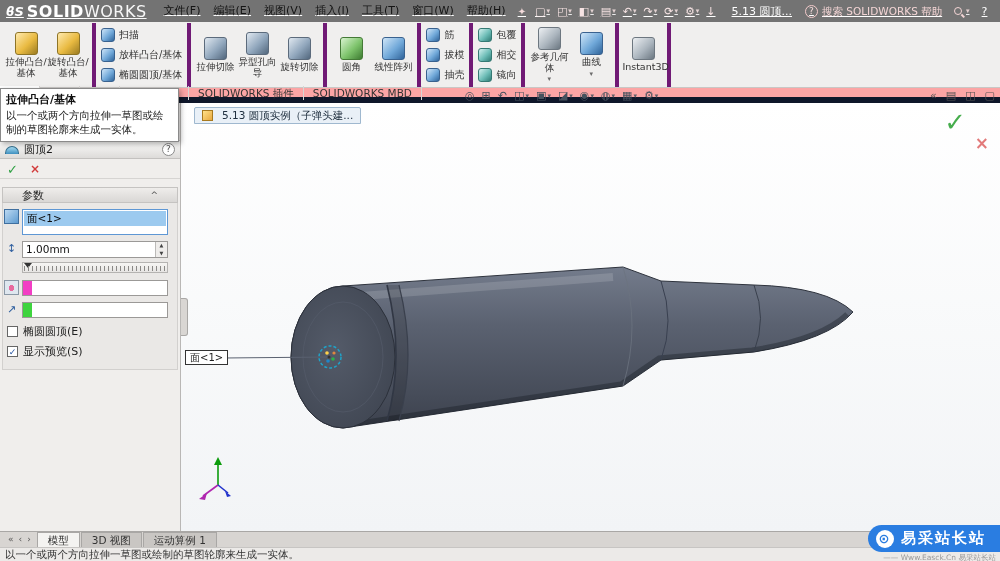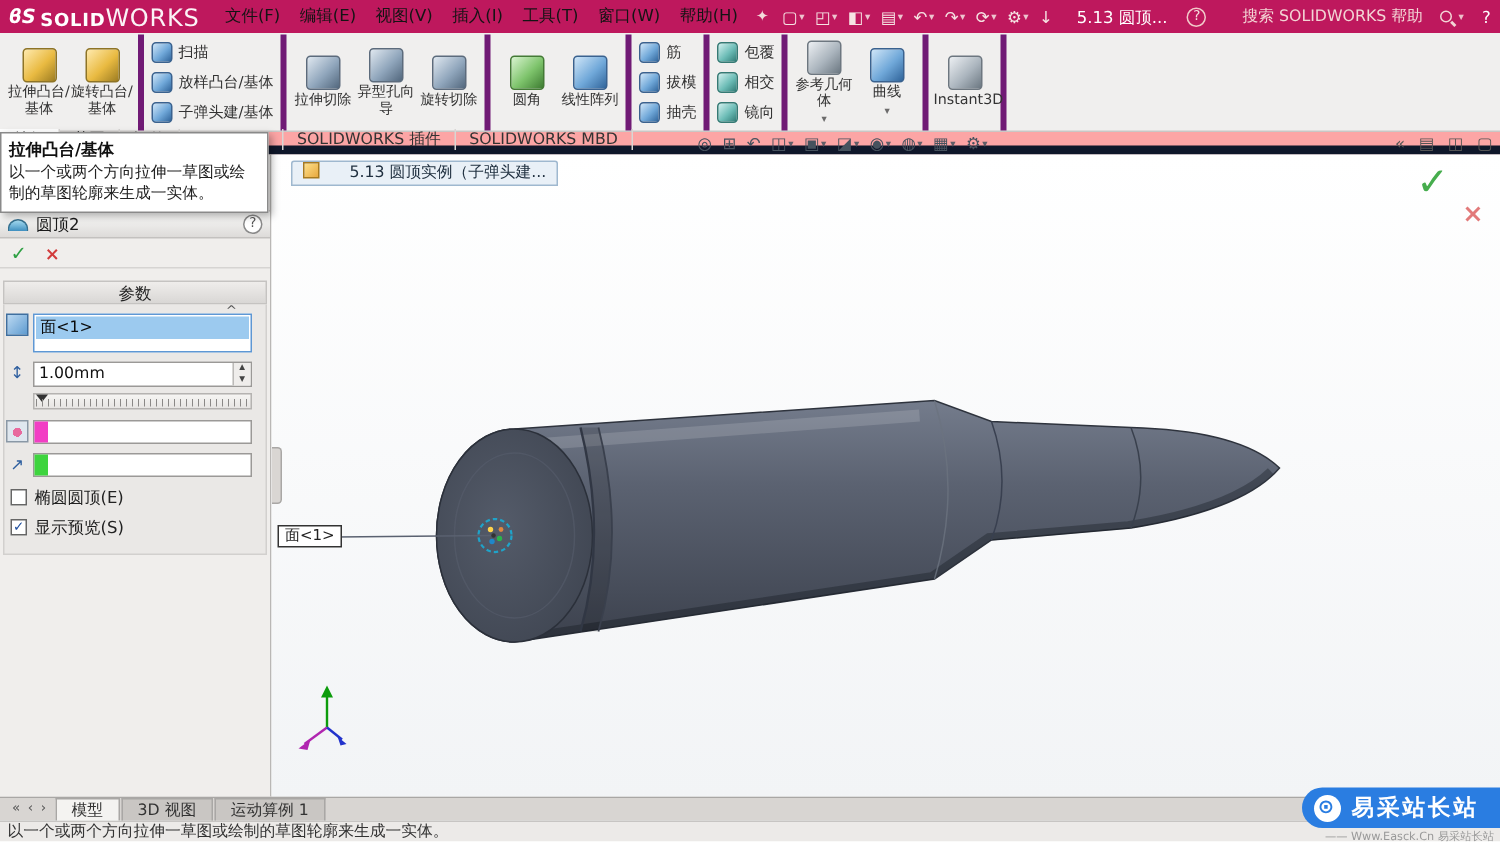--- a/index.html
+++ b/index.html
@@ -4,32 +4,32 @@
 <style>
   * { margin:0; padding:0; box-sizing:border-box; }
   html,body { width:1000px; height:561px; overflow:hidden; }
   body { font-family:"DejaVu Sans","Liberation Sans",sans-serif; font-size:11px; color:#222; background:#fff; }
   .app { position:relative; width:1000px; height:561px; }
 
   
   .titlebar { height:22px; display:flex; align-items:center; padding:0 4px; gap:1px; color:#fff; }
   .logo { display:flex; align-items:center; gap:3px; margin:0 10px 0 2px; white-space:nowrap; }
   .logo .mark { font-weight:bold; font-style:italic; font-size:13px; }
-  .logo .bold { font-weight:bold; font-size:12px; letter-spacing:.5px; }
+  .logo .bold { font-weight:bold; font-size:16px; letter-spacing:.5px; }
   .logo .light { font-weight:normal; font-size:16px; letter-spacing:.5px; opacity:.95; }
   .menu { color:#141414; padding:0 6px; height:22px; line-height:22px; white-space:nowrap; cursor:default; }
   .pin { color:#f3dada; font-size:10px; padding:0 5px; }
   .qi { display:flex; align-items:center; color:#f6e3e3; padding:0 3px; gap:1px; font-size:11px; }
   .car { font-size:7px; opacity:.85; }
   .doc-title { color:#fff; margin:0 12px; white-space:nowrap; font-size:11px; }
   .tb-right { margin-left:auto; display:flex; align-items:center; gap:6px; }
   .searchbox { display:flex; align-items:center; gap:4px; color:#f6dede; }
   .circle-q { width:13px; height:13px; border:1px solid #f2caca; border-radius:50%; font-size:9px; line-height:11px; text-align:center; }
   .searchbox input { background:transparent; border:none; outline:none; color:#f8e3e3; font-size:10.5px; width:128px;
-                     font-family:"DejaVu Sans","Liberation Sans",sans-serif;margin-left:20px; }
+                     font-family:"DejaVu Sans","Liberation Sans",sans-serif; }
   .searchbox input::placeholder { color:#f3d5d5; }
   .mag { width:8px; height:8px; border:1.5px solid #f3d5d5; border-radius:50%; position:relative; }
   .mag::after { content:""; position:absolute; width:4px; height:1.5px; background:#f3d5d5; transform:rotate(45deg); left:6px; top:7px; }
   .winbtn { color:#fff; width:18px; text-align:center; font-size:11px; }
 
   
   .ribbon { height:66px; background:#f0efee; border-bottom:1px solid #c9c7c5; display:flex; align-items:stretch; padding:1px 2px 0 2px; }
   .rgroup { display:flex; align-items:center; padding:0 3px; border-right:4px solid #701a75; }
   .rgroup.vstack { flex-direction:column; align-items:flex-start; justify-content:center; gap:1px; }
   .rb { cursor:default; }
@@ -61,21 +61,21 @@
   .pm { width:181px; background:#f0eeec; border-right:1px solid #b9b7b5; position:relative; flex:none; }
   .pm-header { position:absolute; top:37px; left:0; right:0; height:19px; background:linear-gradient(#fbfbfa,#dddbd9);
                border-top:1px solid #cfcdcb; border-bottom:1px solid #c3c1bf; display:flex; align-items:center; gap:5px; padding:0 5px; }
   .dome-ico { width:14px; height:8px; background:linear-gradient(#a5dcf2,#3f8fbf); border:1px solid #35708f; border-bottom:none; border-radius:14px 14px 0 0; }
   .pm-title { flex:1; color:#1a1a1a; }
   .pm-help { width:13px; height:13px; border:1px solid #8a8a8a; border-radius:50%; font-size:9px; line-height:11px; text-align:center; color:#555; background:#fff; }
   .pm-actions { position:absolute; top:57px; left:0; right:0; height:19px; border-bottom:1px solid #d6d4d2; display:flex; align-items:center; gap:12px; padding:0 7px; }
   .ok { color:#2ea043; font-weight:bold; font-size:13px; }
   .no { color:#d23b3b; font-weight:bold; font-size:12px; }
   .pm-body { position:absolute; top:84px; left:2px; right:2px; }
-  .grp-h { height:16px; background:linear-gradient(#efedeb,#d9d7d5); border:1px solid #c5c3c1; display:flex; align-items:center; padding:0 19px; color:#222;flex-direction:column; }
+  .grp-h { height:16px; background:linear-gradient(#efedeb,#d9d7d5); border:1px solid #c5c3c1; display:flex; align-items:center; padding:0 19px; color:#222; }
   .grp-h .chev { margin-left:auto; font-size:9px; color:#555; }
   .grp-b { background:#eae8e6; border:1px solid #d2d0ce; border-top:none; padding:6px 2px 10px 1px; }
   .prow { display:flex; align-items:flex-start; gap:3px; margin-bottom:6px; }
   .pico { width:15px; height:15px; flex:none; text-align:center; font-size:11px; line-height:15px; color:#2f5f9f; }
   .pico.face { background:linear-gradient(135deg,#bcd9f2,#5e9bd0); border:1px solid #3f6f9f; }
   .pico.constraint { background:radial-gradient(circle at 50% 55%, #e86a9e 0 3px, #dfe7ef 3px); border:1px solid #8a98a6; }
   .selbox { flex:1; margin-right:7px; height:26px; background:#fff; border:1px solid #5e97d4; padding:1px; }
   .selrow { height:15px; font-size:10.5px; line-height:15px; padding:0 3px; color:#0a0a0a; }
   .numbox { flex:1; margin-right:7px; height:17px; border:1px solid #9b9997; background:#fff; display:flex; }
   .numval { flex:1; font-size:10.5px; line-height:15px; padding:0 3px; color:#111; }
@@ -86,21 +86,21 @@
                   background:repeating-linear-gradient(90deg,#8a8886 0 1px,transparent 1px 4px); }
   .ruler::before { content:""; position:absolute; left:1px; top:0; border-left:4px solid transparent; border-right:4px solid transparent; border-top:5px solid #333; }
   .cfield { flex:1; margin-right:7px; height:16px; border:1px solid #9b9997; background:#fff; display:flex; }
   .cswatch { width:9px; flex:none; }
   .chkrow { display:flex; align-items:center; gap:5px; margin:5px 0 0 3px; color:#222; }
   .chk { width:11px; height:11px; border:1px solid #666; background:#fff; font-size:9px; line-height:10px; text-align:center; color:#1f4f9f; font-weight:bold; flex:none; }
 
   
   .vp { flex:1; position:relative; background:linear-gradient(180deg,#ffffff 0%,#f2f4f6 100%); overflow:hidden; }
   .doctab { position:absolute; left:13px; top:4px; height:17px; background:#e9f0f7; border:1px solid #9fb8cf; border-radius:2px 2px 0 0;
-            display:flex; align-items:flex-start; gap:20px; padding:0 7px; font-size:10.5px; color:#203040; z-index:5; }
+            display:flex; align-items:center; gap:9px; padding:0 7px; font-size:10.5px; color:#203040; z-index:5; }
   .part-ico { width:11px; height:11px; background:linear-gradient(135deg,#ffe18a,#e8a93f); border:1px solid #a87a1f; flex:none; }
   .cc-ok { position:absolute; right:34px; top:4px; font-size:26px; font-weight:bold; z-index:6; }
   .cc-no { position:absolute; right:11px; top:30px; font-size:17px; font-weight:bold; z-index:6; }
   .callout { position:absolute; left:4px; top:247px; border:1px solid #333; background:#fff; font-size:10px; height:15px; line-height:13px; padding:0 4px; z-index:5; }
   .splitter-grip { position:absolute; left:0; top:195px; width:7px; height:38px; background:#d9d6d3; border:1px solid #a9a7a5; border-left:none; border-radius:0 3px 3px 0; z-index:5; }
   svg.model { position:absolute; left:0; top:0; width:819px; height:428px; }
 
   
   .btabs { height:16px; background:#d8d5d2; border-top:1px solid #a9a7a5; display:flex; align-items:flex-end; padding-left:2px; font-size:10.5px; }
   .bnav { display:flex; align-items:center; gap:5px; height:16px; padding:0 6px; color:#555; font-size:9px; }
@@ -119,21 +119,21 @@
   .wm-badge { display:flex; align-items:center; gap:7px; height:27px; padding:0 14px 0 8px; border-radius:14px 0 0 14px;
               color:#fff; font-size:15px; font-weight:bold; letter-spacing:2px; }
   .wm-logo { width:18px; height:18px; background:#fff; border-radius:50%; color:#2a7de1; font-size:13px; line-height:17px; text-align:center; font-weight:bold; flex:none; }
   .wm-sub { font-size:7.5px; color:#999; margin-top:1px; padding-right:4px; letter-spacing:0; }
 </style>
 </head>
 <body>
 
 <div class="app">
 
-  <div class="titlebar" style="background: #be185d;">
+  <div class="titlebar" style="background: #737373; text-decoration: underline;">
     <span class="logo">
       <span class="mark">ϐS</span>
       <span><span class="bold">SOLID</span><span class="light">WORKS</span></span>
     </span>
     <span class="menu">文件(F)</span>
     <span class="menu">编辑(E)</span>
     <span class="menu">视图(V)</span>
     <span class="menu">插入(I)</span>
     <span class="menu">工具(T)</span>
     <span class="menu">窗口(W)</span>
@@ -204,21 +204,21 @@
       <div class="rb small">
         <span class="rbi" data-tone="blue"></span>
         <span class="rbl">扫描</span>
       </div>
       <div class="rb small">
         <span class="rbi" data-tone="blue"></span>
         <span class="rbl">放样凸台/基体</span>
       </div>
       <div class="rb small">
         <span class="rbi" data-tone="blue"></span>
-        <span class="rbl">子弹头建/基体</span>
+        <span class="rbl">椭圆圆顶/基体</span>
       </div>
     </div>
     <div class="rgroup">
       <div class="rb big">
         <span class="rbi" data-tone="steel"></span>
         <span class="rbl">拉伸切除</span>
       </div>
       <div class="rb big">
         <span class="rbi" data-tone="steel"></span>
         <span class="rbl">异型孔向导</span>

